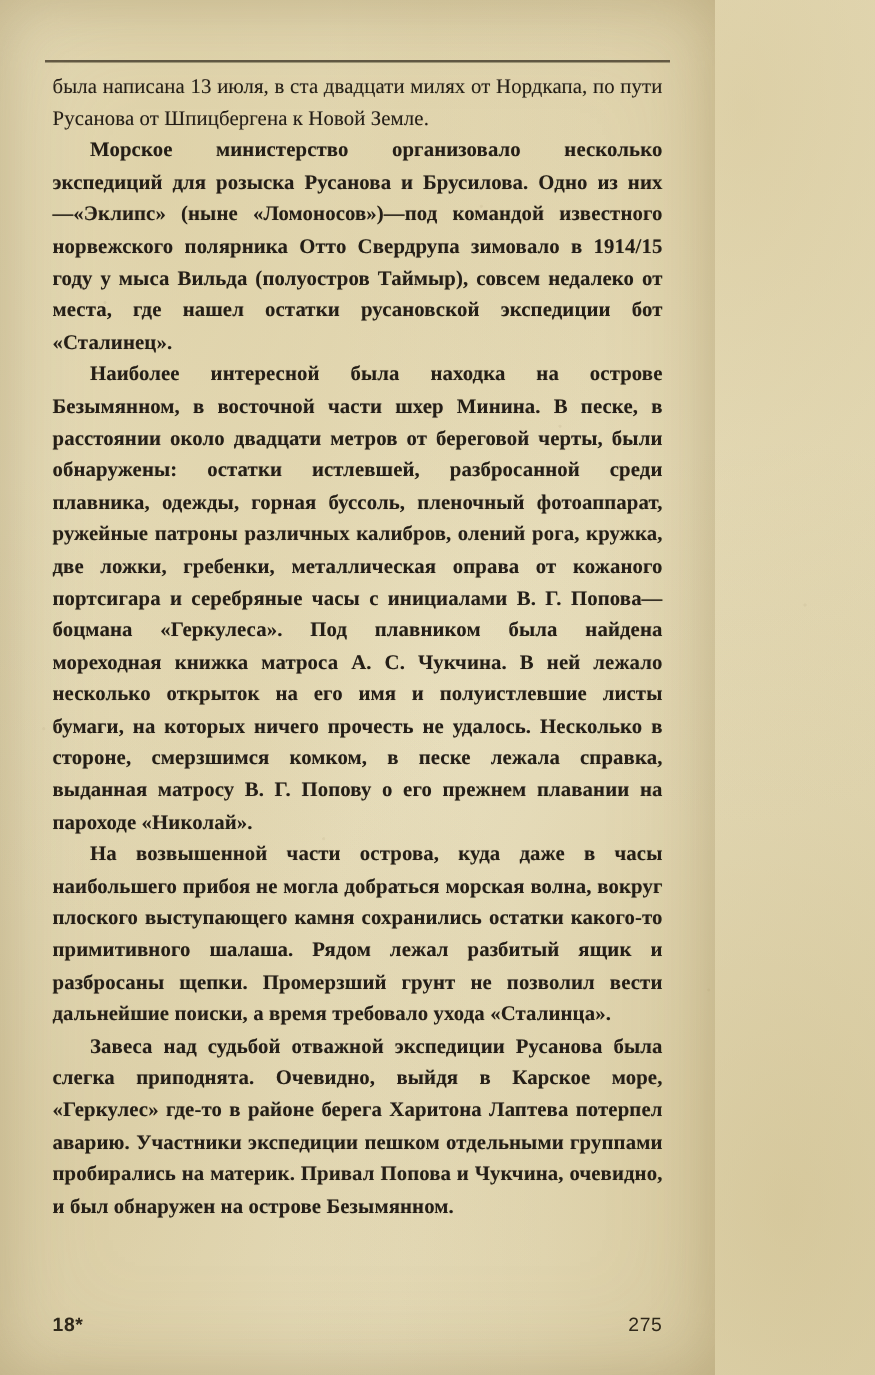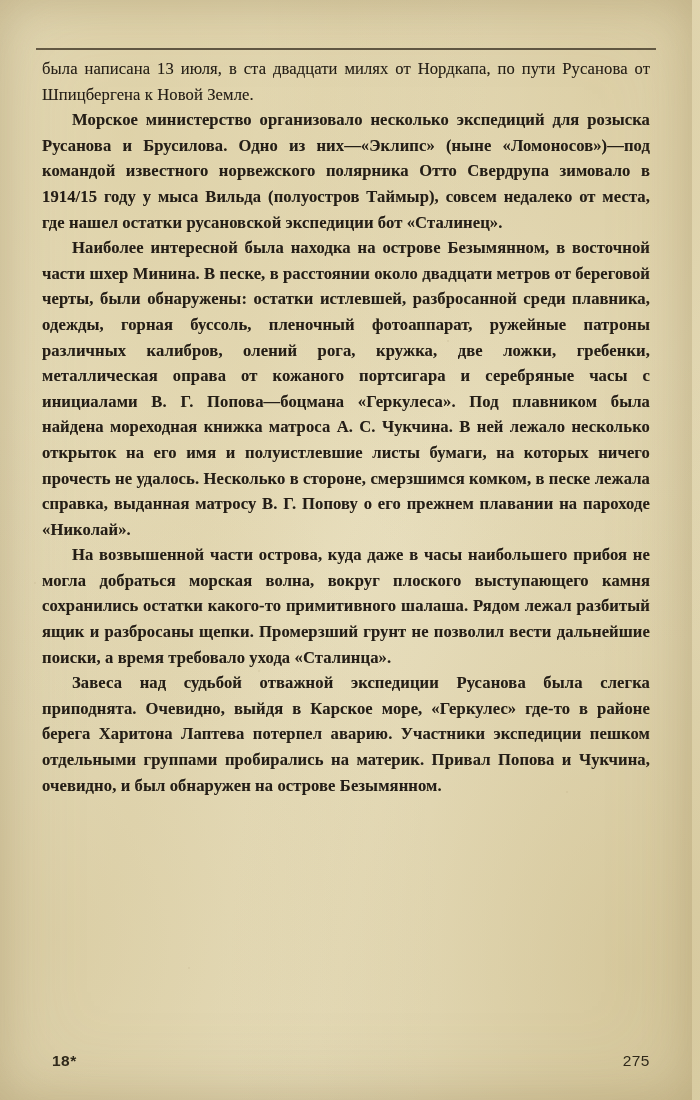--- a/index.html
+++ b/index.html
@@ -37,21 +37,21 @@
       radial-gradient(circle at 37% 61%, rgba(150,130,90,0.20) 0 1px, transparent 1.5px),
       radial-gradient(circle at 64% 31%, rgba(150,130,90,0.22) 0 1px, transparent 1.5px),
       radial-gradient(circle at 81% 72%, rgba(150,130,90,0.20) 0 1px, transparent 1.5px),
       radial-gradient(circle at 27% 88%, rgba(150,130,90,0.18) 0 1px, transparent 1.5px),
       radial-gradient(circle at 55% 15%, rgba(150,130,90,0.18) 0 1px, transparent 1.5px),
       radial-gradient(circle at 92% 44%, rgba(150,130,90,0.18) 0 1px, transparent 1.5px),
       radial-gradient(circle at 5% 53%, rgba(150,130,90,0.18) 0 1px, transparent 1.5px);
   }
   .page {
     position: relative;
-    width: 692px;
+    width: 572px;
     height: 1100px;
     box-sizing: border-box;
     padding: 56px 36px 30px 36px;
   }
   .rule-top {
     position: absolute;
     left: 36px;
     right: 36px;
     top: 48px;
     height: 2px;
@@ -82,21 +82,20 @@
   .footer {
     position: absolute;
     left: 42px;
     right: 42px;
     bottom: 30px;
     display: flex;
     justify-content: space-between;
     align-items: flex-start;
     font-size: 16.5px;
     color: #2a2419;
-    margin-left: 10px;
   }
   .folio-left {
     font-family: "Liberation Sans", sans-serif;
     font-weight: 700;
     font-size: 15.5px;
     letter-spacing: .5px;
   }
   .folio-right {
     font-family: "Liberation Sans", sans-serif;
     font-weight: 400;

